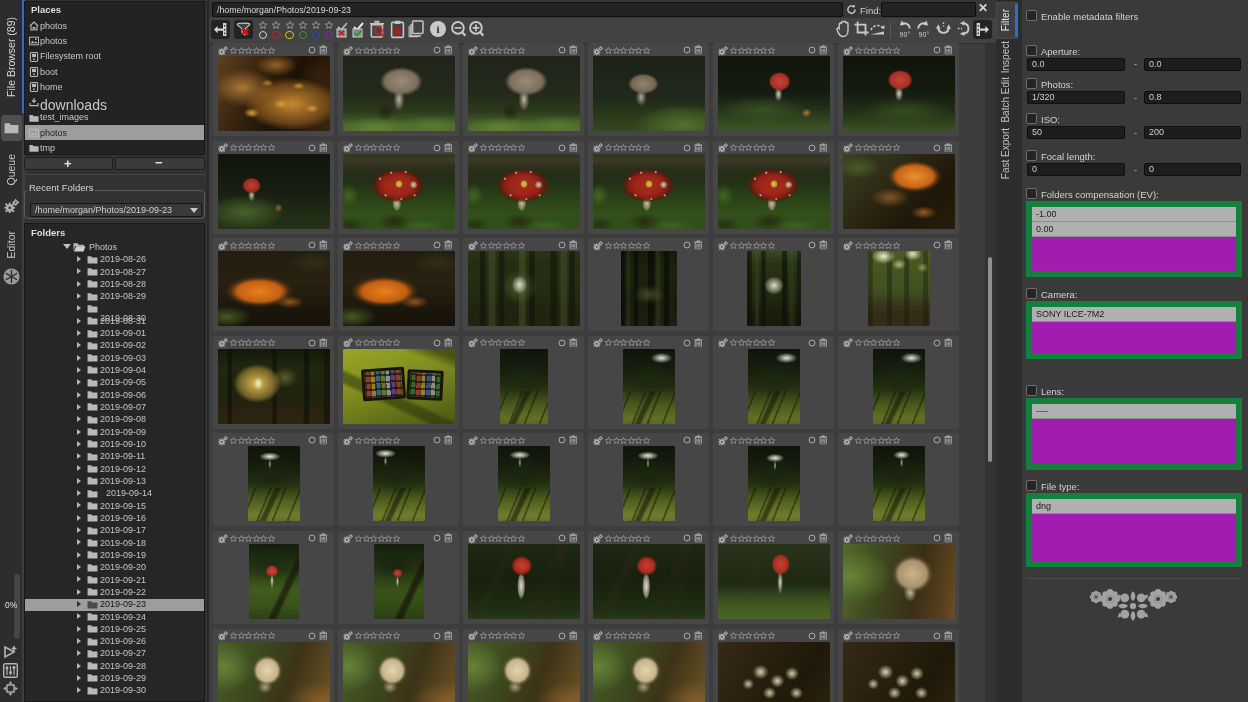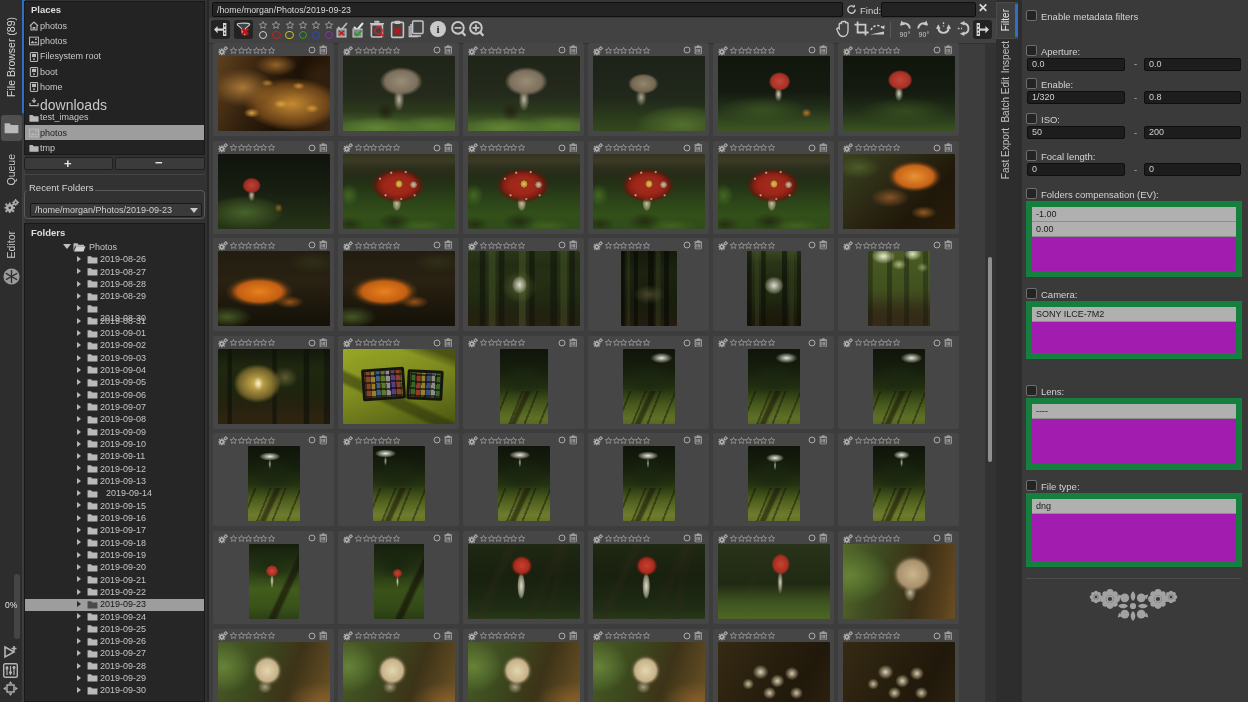--- a/index.html
+++ b/index.html
@@ -556,21 +556,21 @@
     <span style="font-size:10px;color:#c2c2c2">Fast Export</span>
   </div>
 <div class="cb" style="left:1026px;top:10px"></div>
 <div class="a lab" style="left:1041px;top:10.5px">Enable metadata filters</div>
 <div class="cb" style="left:1026px;top:45px"></div>
 <div class="a lab" style="left:1041px;top:45.5px">Aperture:</div>
 <div class="a inp" style="left:1027px;top:57.5px;width:98px;height:13px">0.0</div>
 <div class="a lab" style="left:1134px;top:58px;color:#bbb">-</div>
 <div class="a inp" style="left:1144px;top:57.5px;width:97px;height:13px">0.0</div>
 <div class="cb" style="left:1026px;top:78px"></div>
-<div class="a lab" style="left:1041px;top:78.5px">Enable:</div>
+<div class="a lab" style="left:1041px;top:78.5px">Photos:</div>
 <div class="a inp" style="left:1027px;top:91px;width:98px;height:13px">1/320</div>
 <div class="a lab" style="left:1134px;top:91.5px;color:#bbb">-</div>
 <div class="a inp" style="left:1144px;top:91px;width:97px;height:13px">0.8</div>
 <div class="cb" style="left:1026px;top:113px"></div>
 <div class="a lab" style="left:1041px;top:113.5px">ISO:</div>
 <div class="a inp" style="left:1027px;top:126px;width:98px;height:13px">50</div>
 <div class="a lab" style="left:1134px;top:126.5px;color:#bbb">-</div>
 <div class="a inp" style="left:1144px;top:126px;width:97px;height:13px">200</div>
 <div class="cb" style="left:1026px;top:150px"></div>
 <div class="a lab" style="left:1041px;top:150.5px">Focal length:</div>

